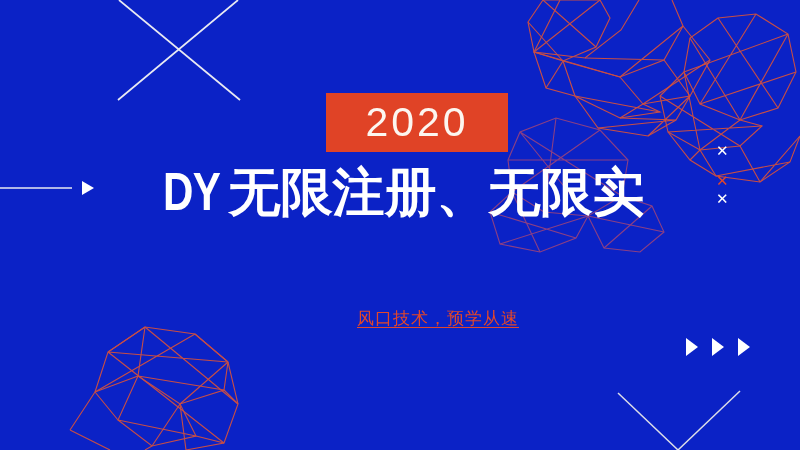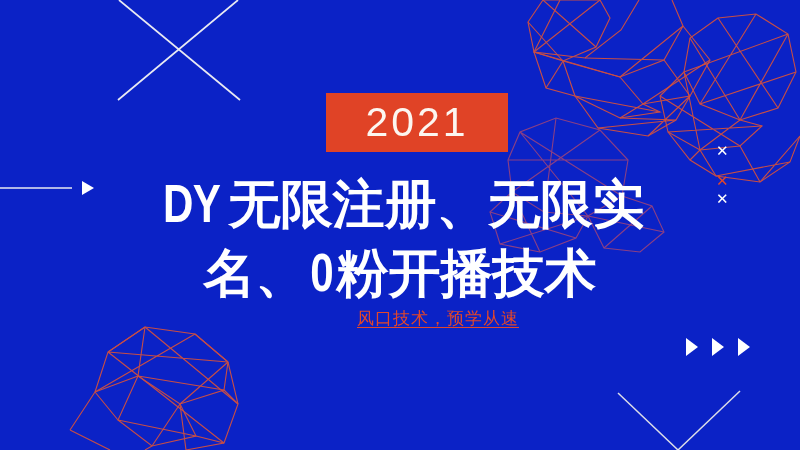--- a/index.html
+++ b/index.html
@@ -74,21 +74,20 @@
     text-align: center;
     color: #FFFFFF;
     line-height: 1.06;
     white-space: nowrap;
   }
   .headline .hl-row {
     display: block;
     font-size: 52px;
     font-weight: 700;
     letter-spacing: 0px;
-    margin-top: 12px;
   }
   .hl-latin {
     font-family: "Liberation Sans Narrow", "Liberation Sans", sans-serif;
     font-weight: 700;
     font-size: 54px;
     transform: scaleX(0.78);
     display: inline-block;
     transform-origin: center;
     letter-spacing: -1px;
   }
@@ -191,26 +190,25 @@
     </g>
 
     <g fill="#FFFFFF">
       <polygon points="686,338 698,347 686,356"></polygon>
       <polygon points="712,338 724,347 712,356"></polygon>
       <polygon points="738,338 750,347 738,356"></polygon>
     </g>
   </svg>
 
   <div class="year-badge">
-    <span>2021</span>
+    <span>2020</span>
   </div>
 
   <div class="headline">
     <span class="hl-row"><span class="hl-latin">DY</span><span>无限注册、无限实</span></span>
-    <span class="hl-row"><span>名、</span><span class="hl-latin">0</span><span>粉开播技术</span></span>
   </div>
 
   <div class="subtitle">
     <span>风口技术，预学从速</span>
   </div>
 
   <div class="xmark xmark-white" style="left:716px; top:143px;">✕</div>
   <div class="xmark xmark-orange" style="left:716px; top:173px;">✕</div>
   <div class="xmark xmark-white" style="left:716px; top:191px;">✕</div>
 

